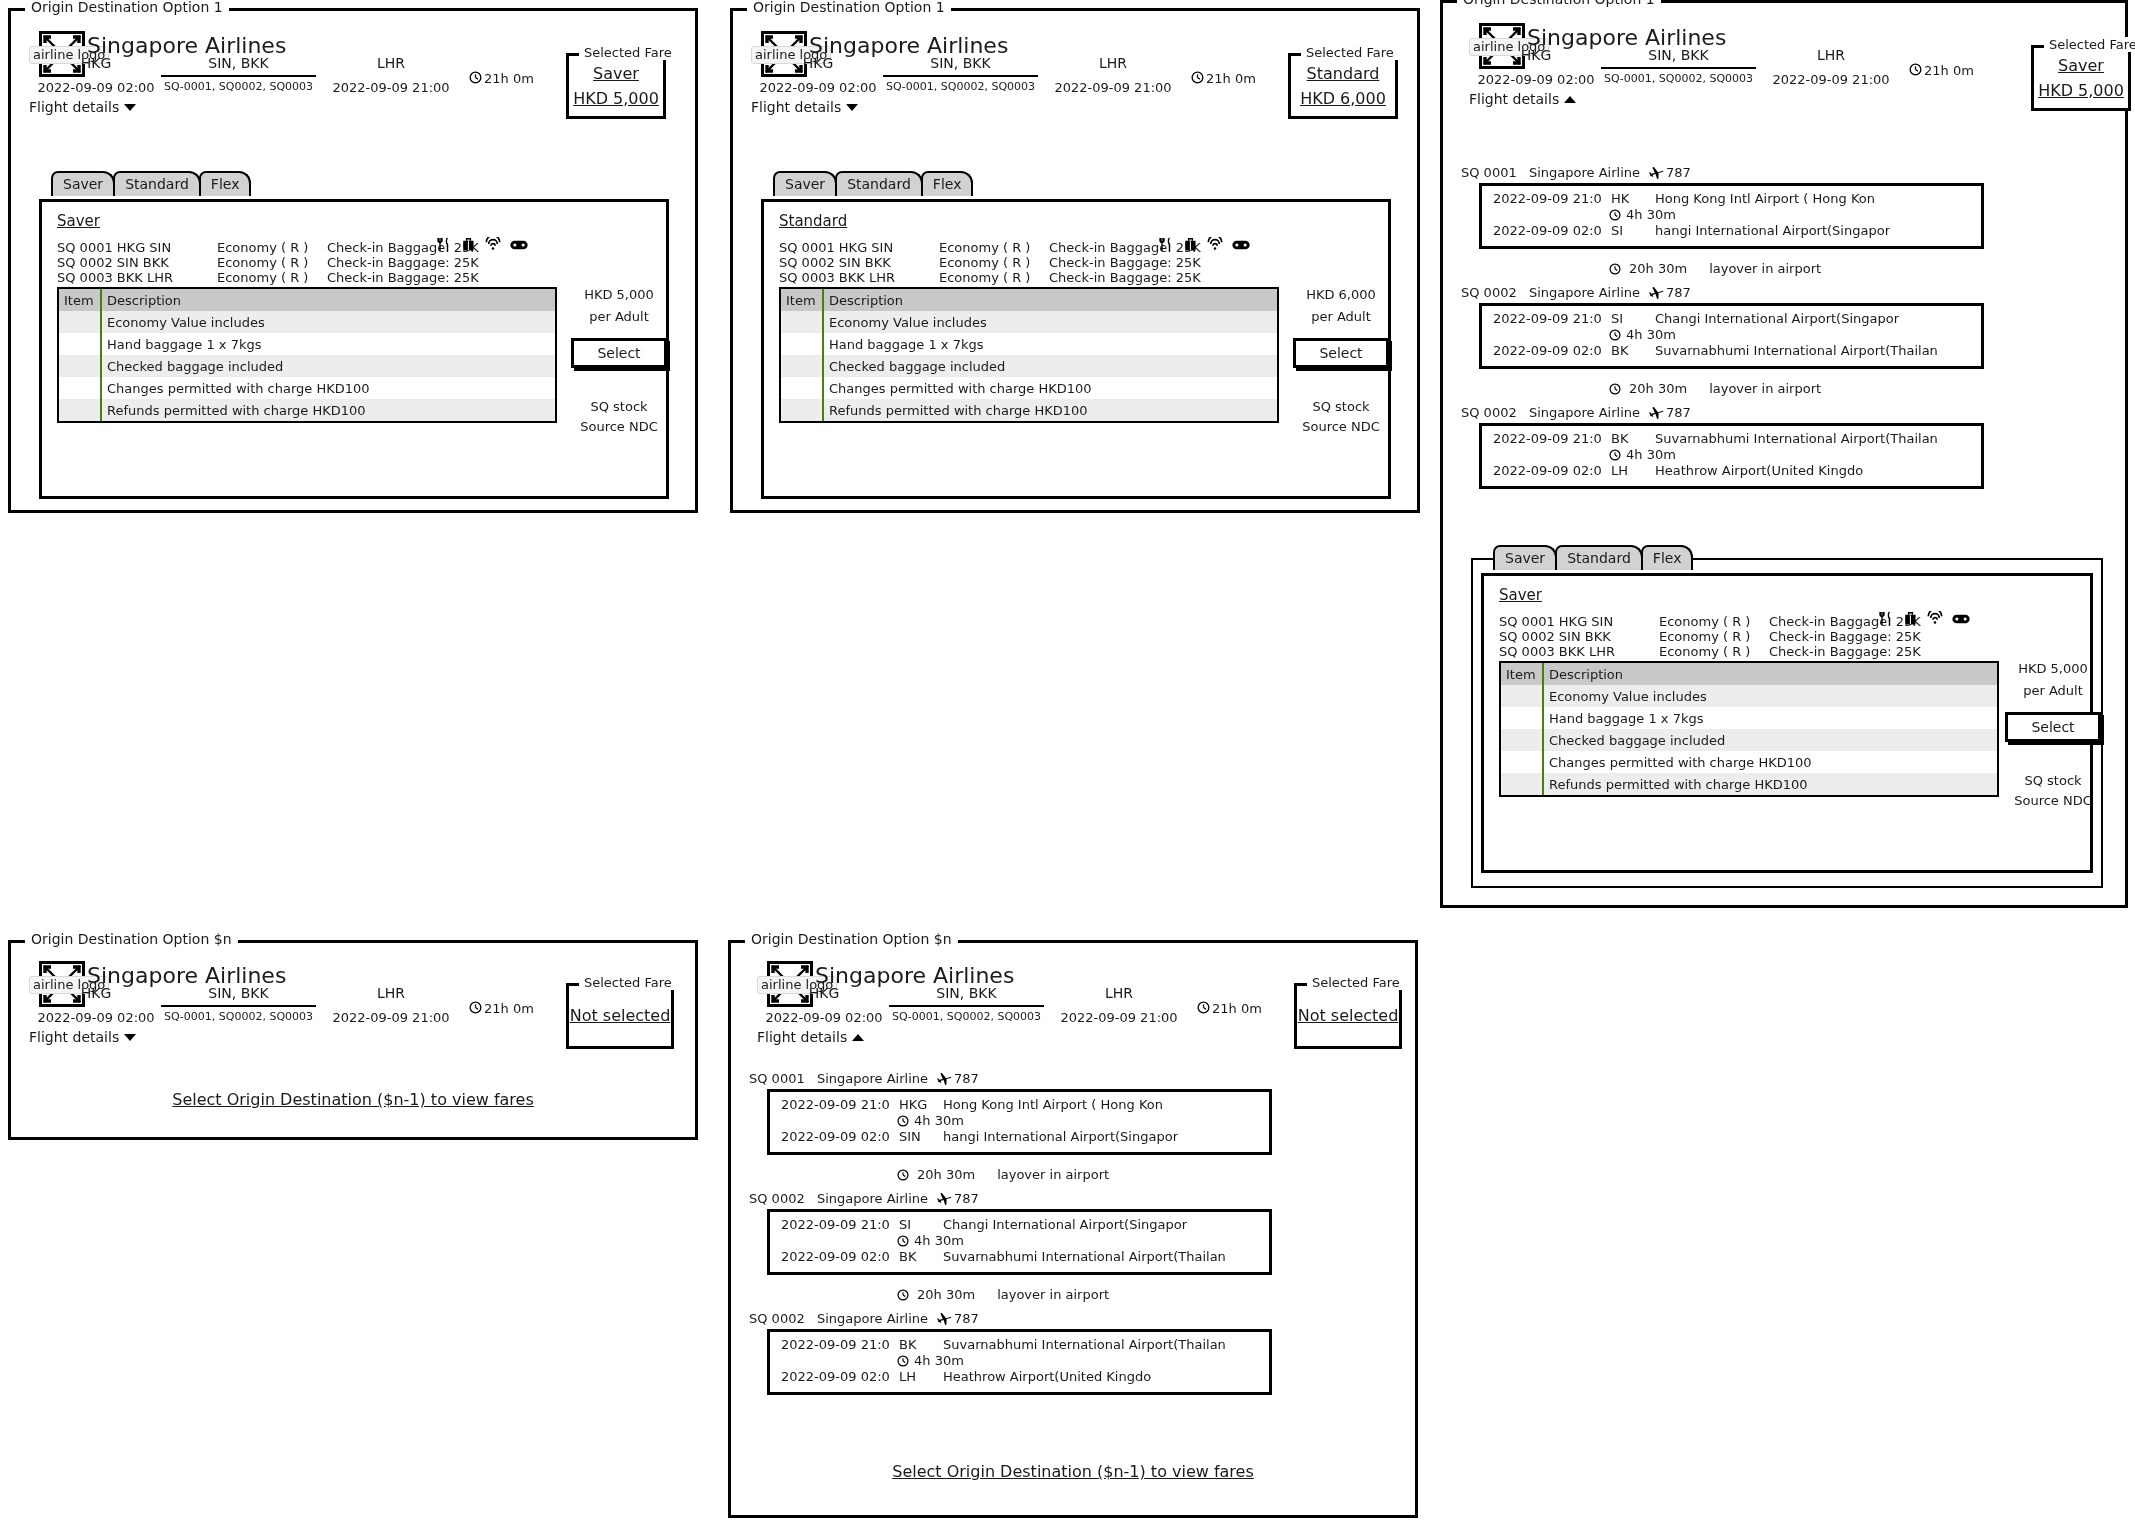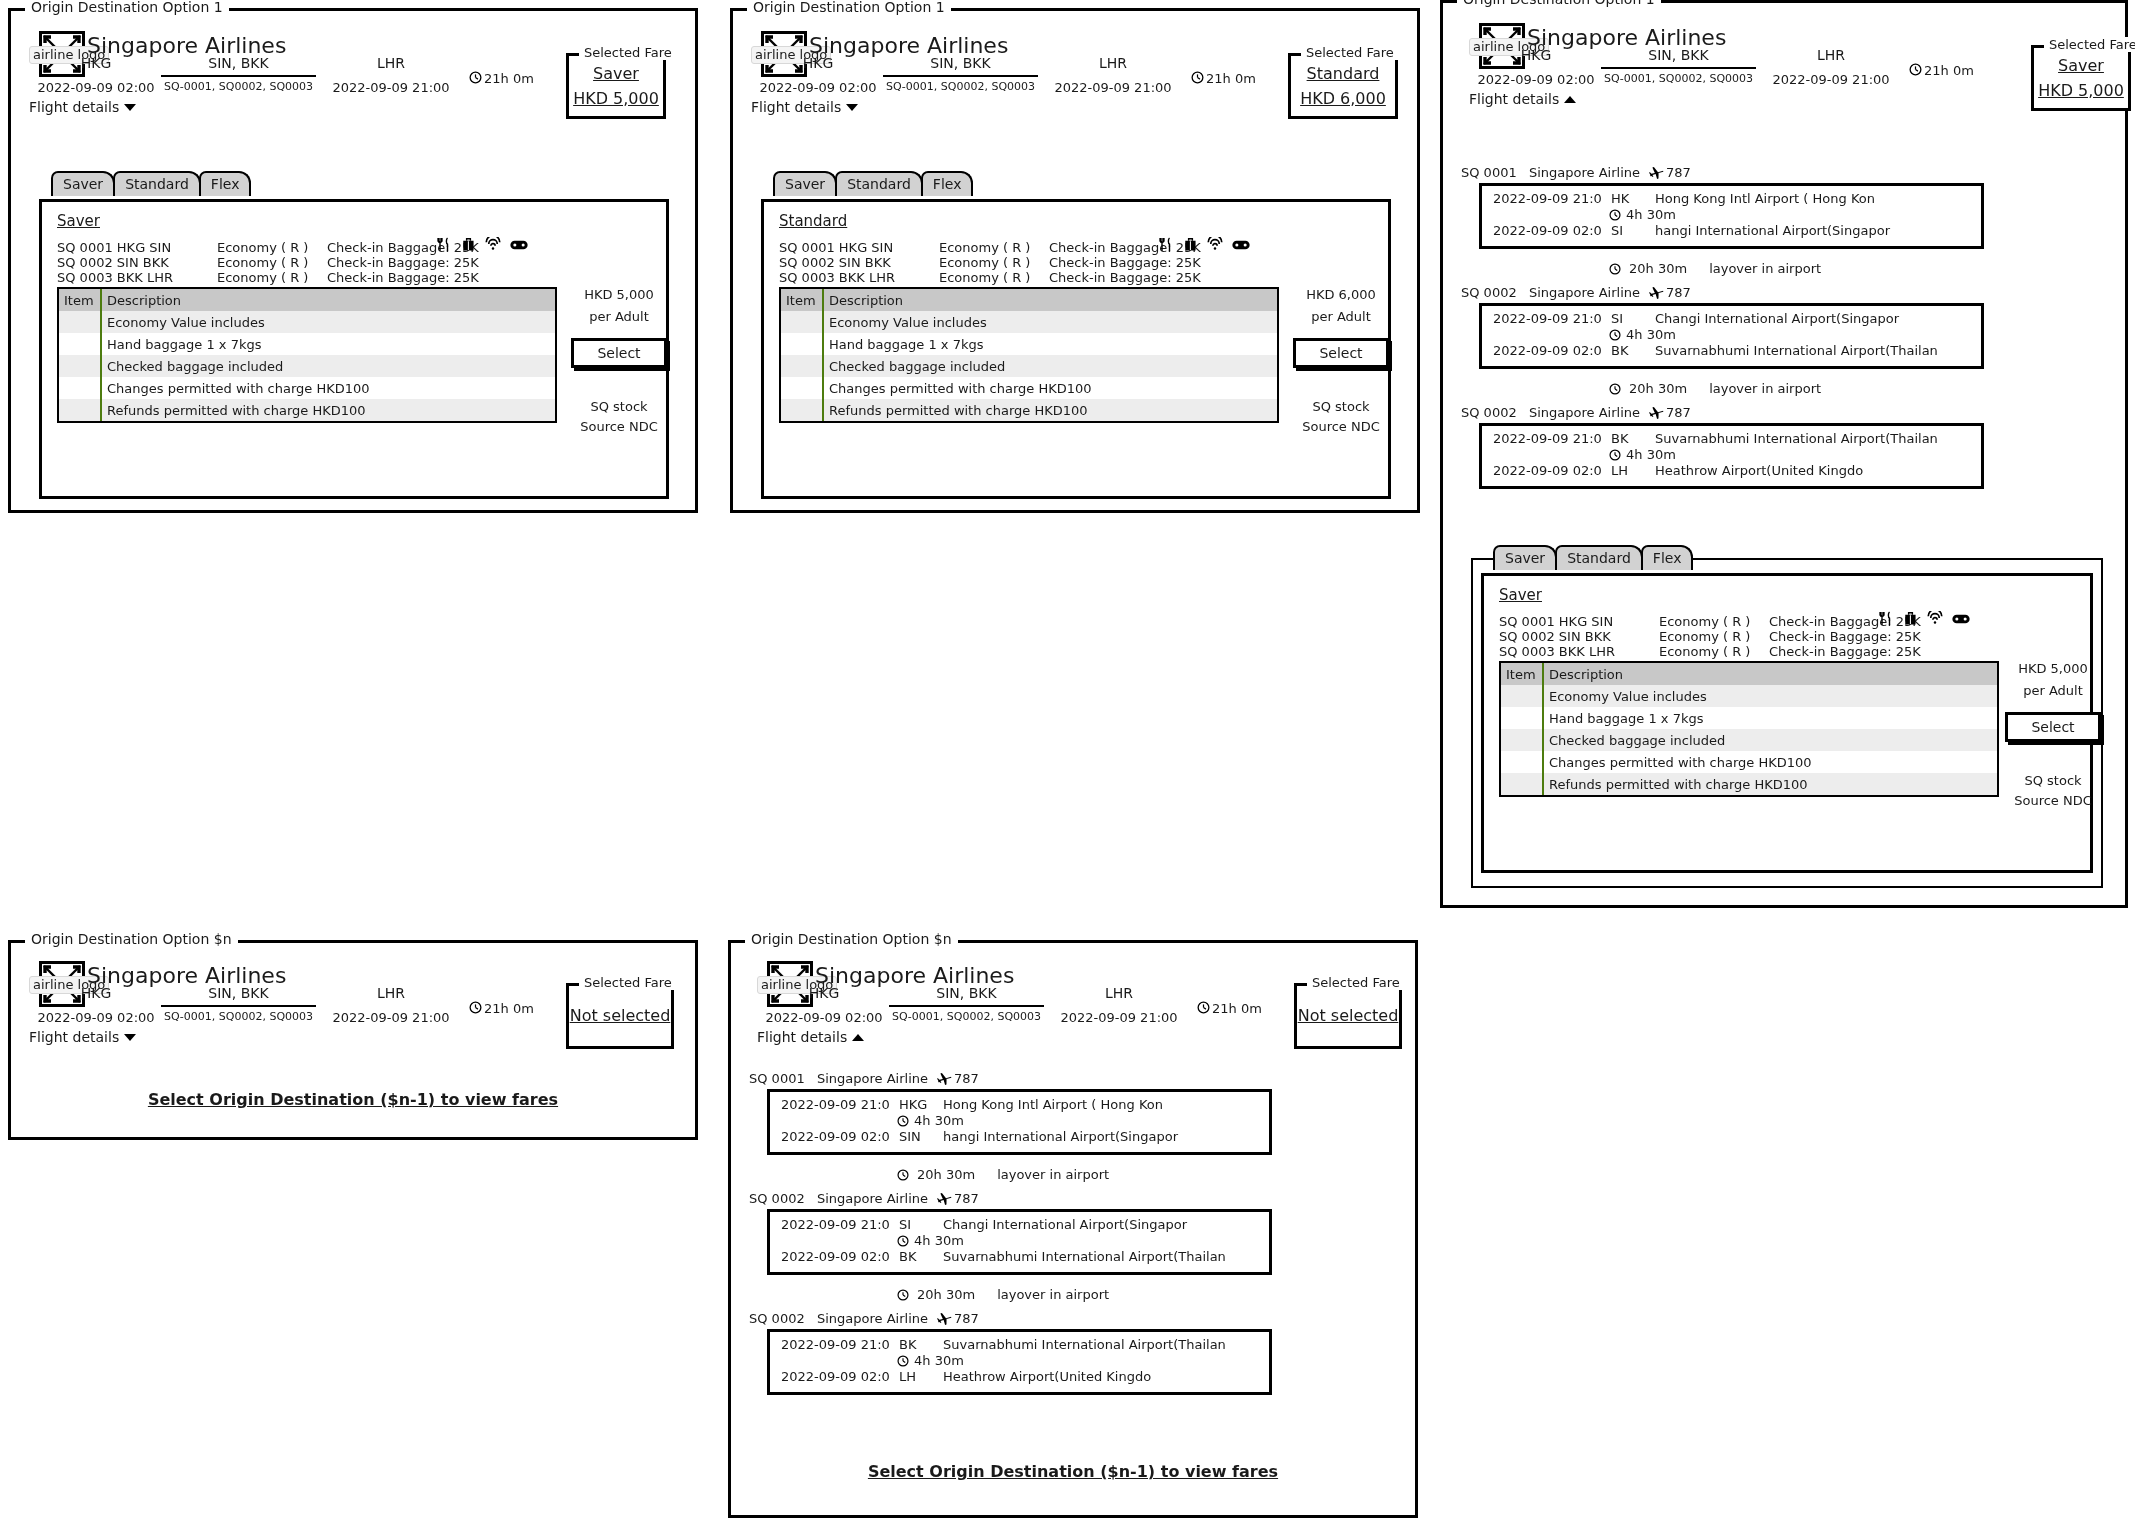--- a/index.html
+++ b/index.html
@@ -198,21 +198,20 @@
   }
   .layover .lv-txt { margin-left: 14px; }
 
   .select-od {
     position: absolute;
     font-size: 16px; line-height: 18px;
     text-decoration: underline;
     white-space: nowrap;
     text-align: center;
     cursor: pointer;
-    font-weight: bold;
   }
   .nosel {
     font-size: 16px; line-height: 18px;
     text-decoration: underline; white-space: nowrap;
   }
 </style>
 </head>
 <body>
 
 <div id="canvas">

